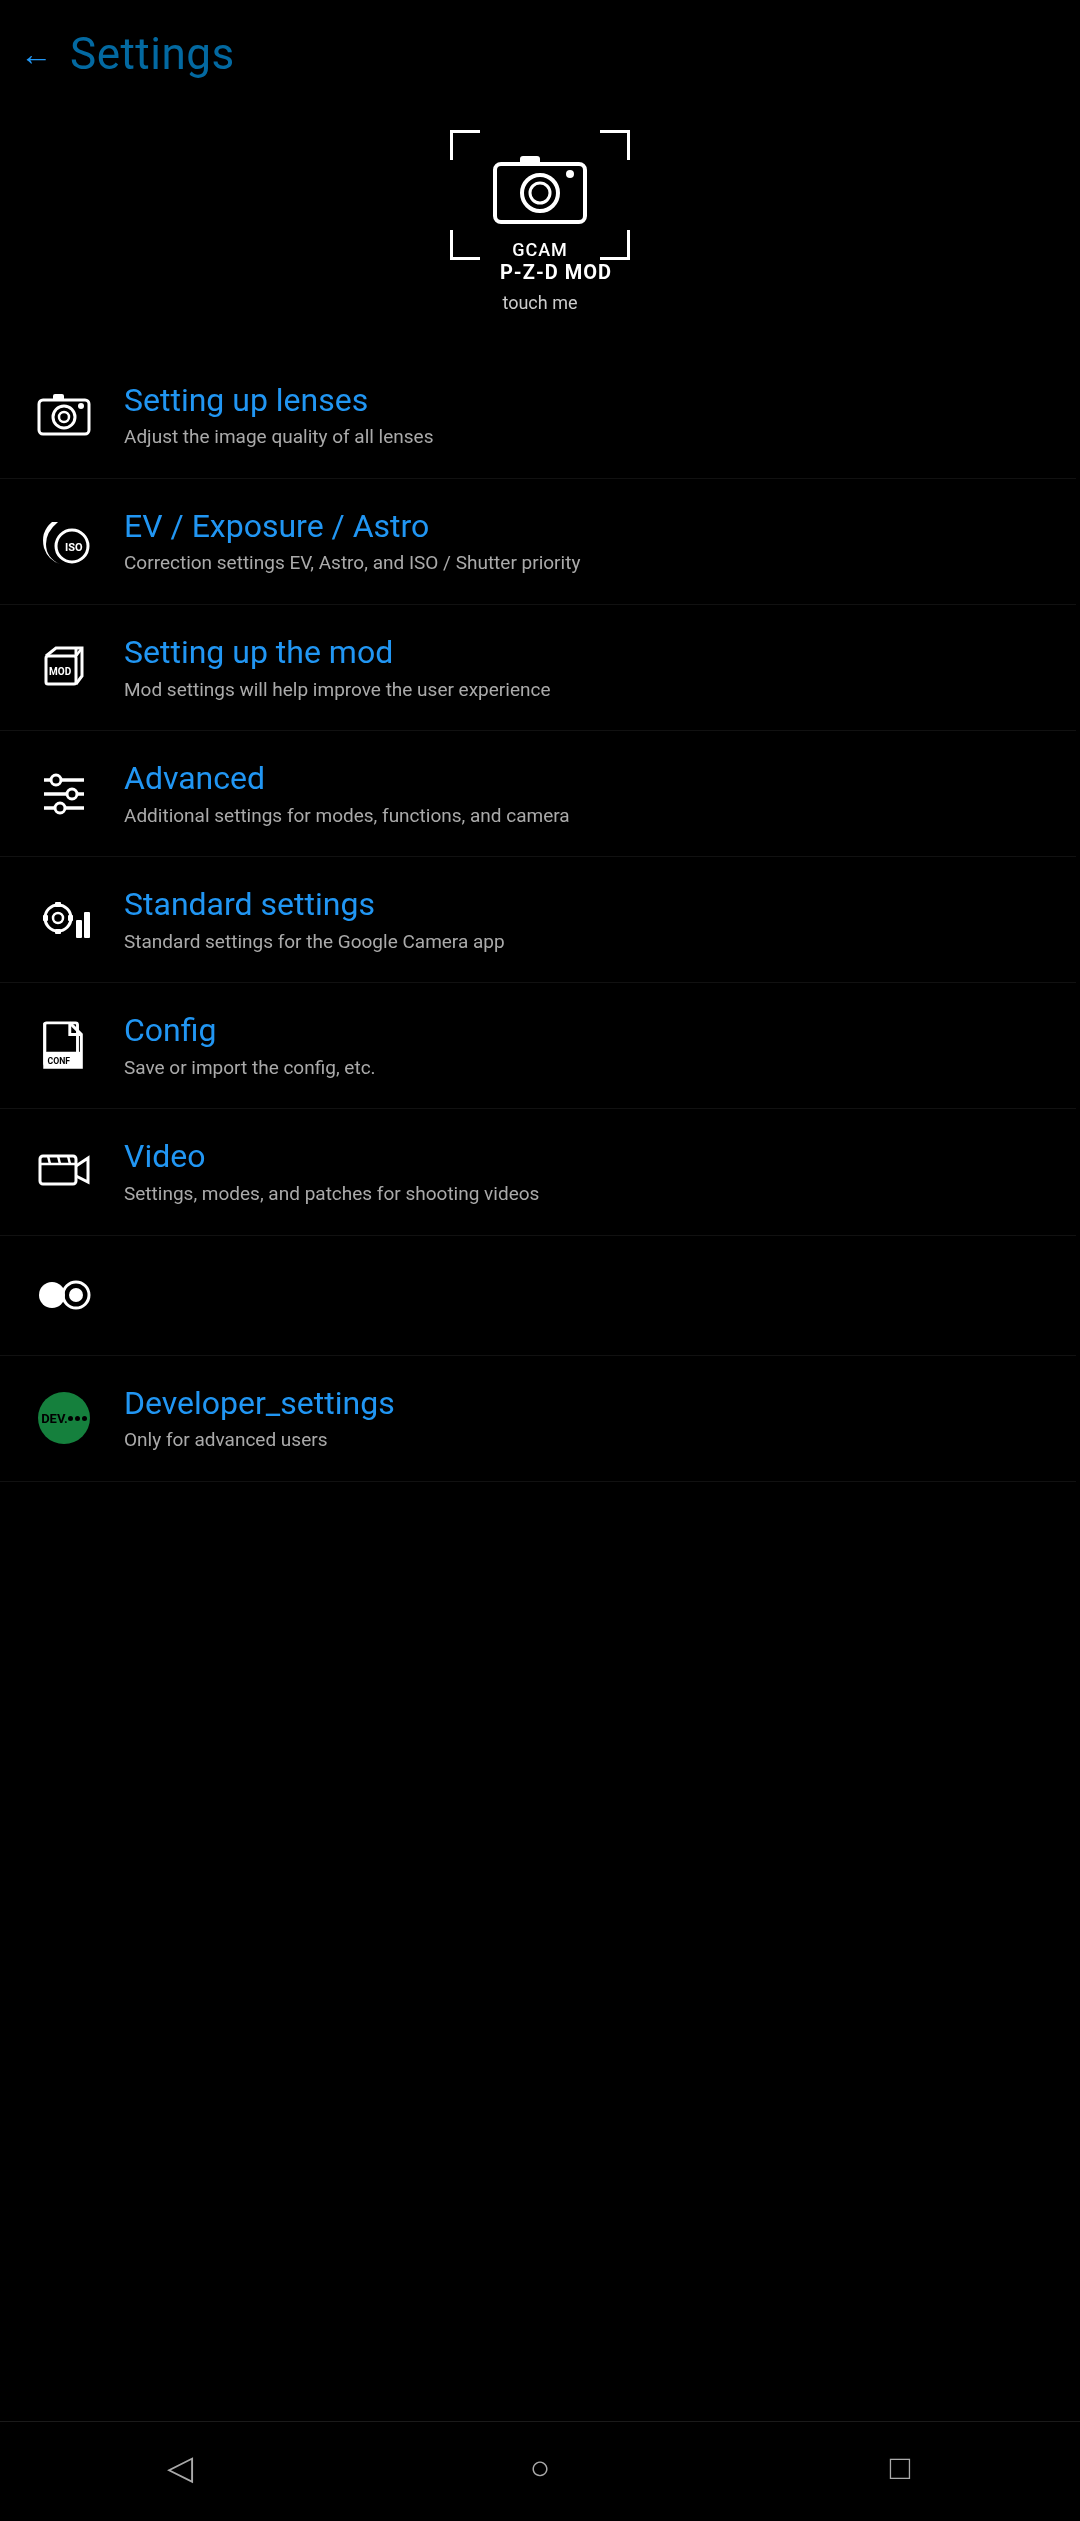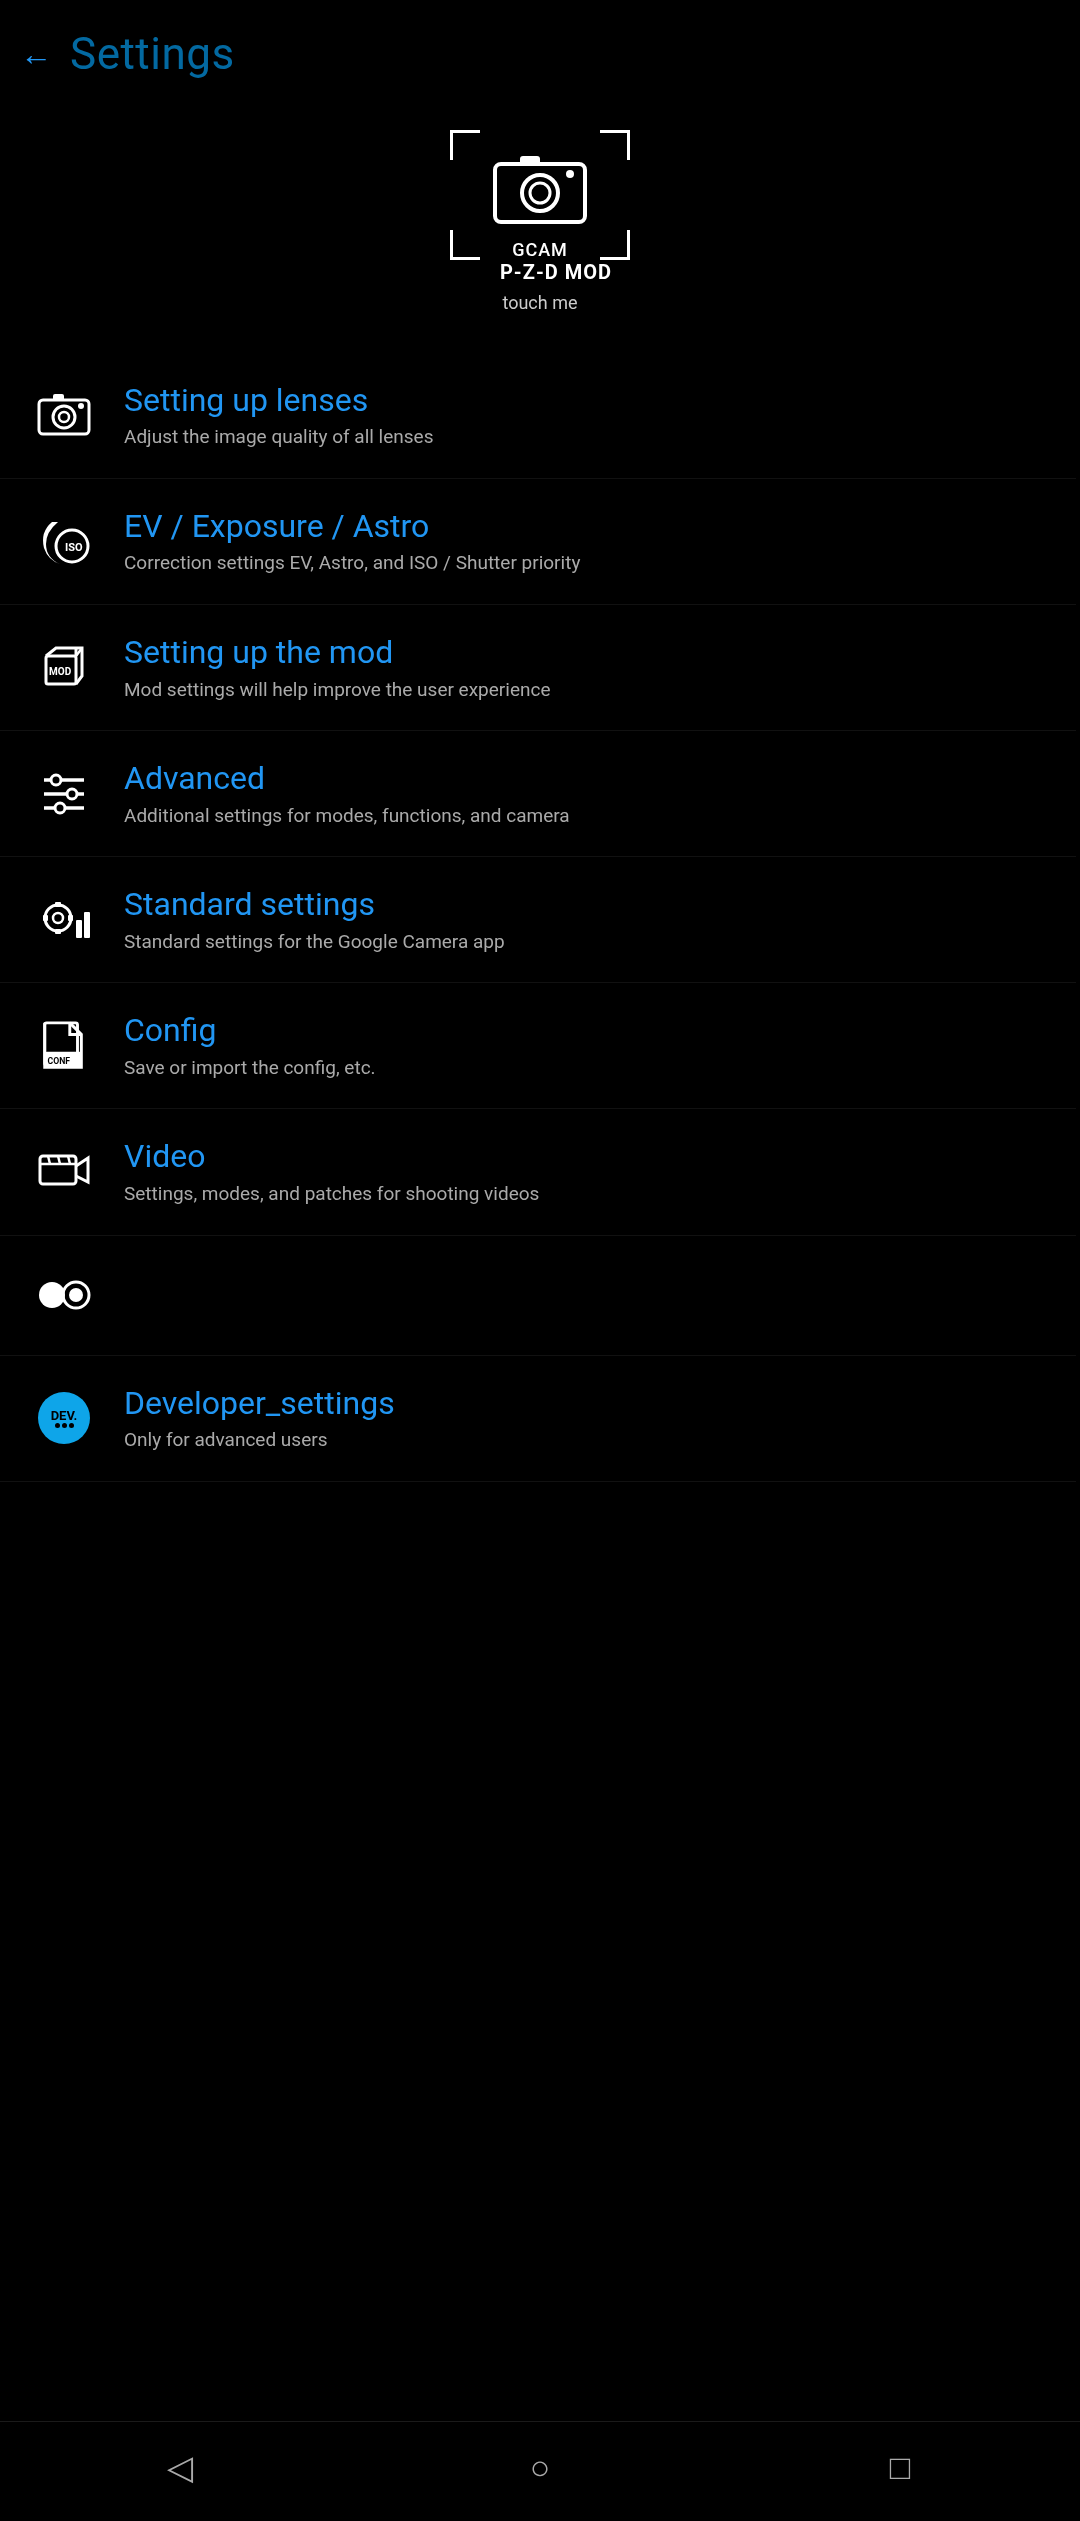--- a/index.html
+++ b/index.html
@@ -157,26 +157,26 @@
       align-items: center;
       justify-content: center;
       width: 80px;
       height: 60px;
     }
 
     
     .dev-circle {
       width: 52px;
       height: 52px;
-      background: #0ea5e9;
+      background: #15803d;
       border-radius: 50%;
       display: flex;
       align-items: center;
       justify-content: center;
-      flex-direction: column;
+      flex-direction: row;
     }
 
     .dev-circle span {
       color: #000;
       font-size: 13px;
       font-weight: 700;
       line-height: 1;
     }
 
     .dev-dots {

